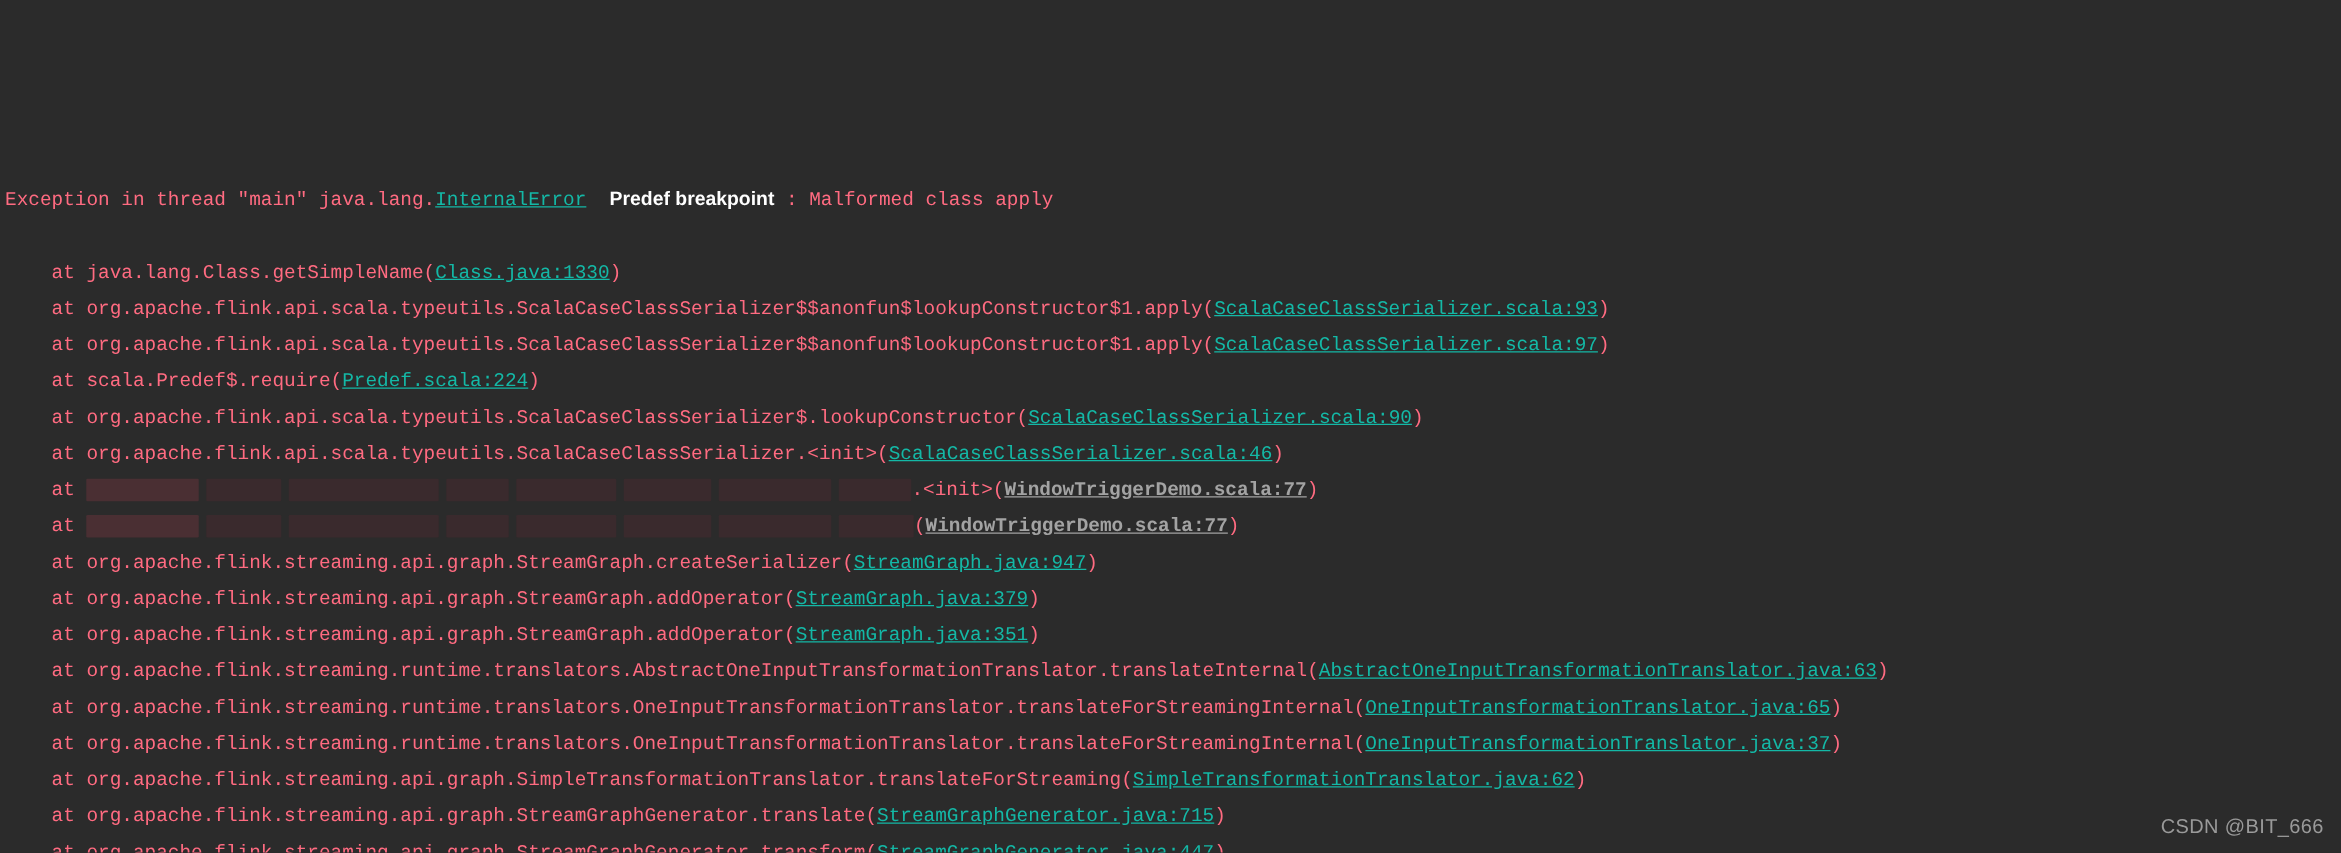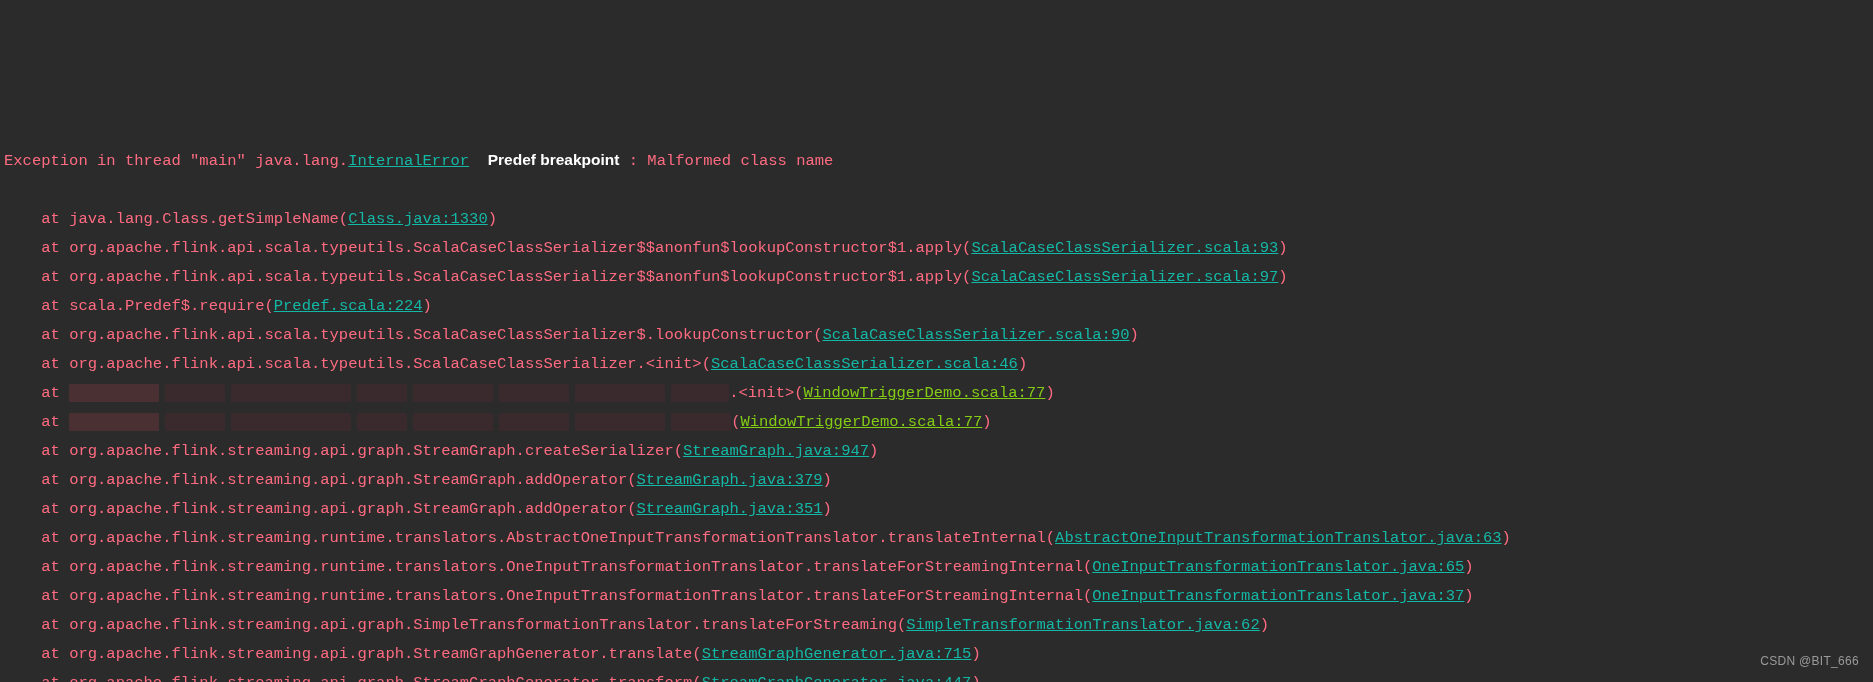--- a/index.html
+++ b/index.html
@@ -13,21 +13,21 @@
     overflow: hidden;
     width: 1873px;
     height: 682px;
     position: relative;
   }
   .console {
     padding: 0 4px;
   }
   .err-red { color: #ff6b81; }
   .link-gray { color: #14b8a6; text-decoration: underline; }
-  .link-cyan { color: #84cc16; text-decoration: underline; }
+  .link-cyan { color: #a3a3a3; text-decoration: underline; font-weight: bold; }
   .breakpoint {
     color: #ffffff;
     font-family: -apple-system, BlinkMacSystemFont, "Segoe UI", sans-serif;
     font-weight: 600;
     text-decoration: none;
   }
   .redacted {
     display: inline-block;
     vertical-align: middle;
     background: #3a2a2d;
@@ -39,30 +39,30 @@
     gap: 6px;
     vertical-align: middle;
   }
   .redact-row .redacted { height: 18px; }
   .watermark {
     position: absolute;
     right: 14px;
     bottom: 6px;
     color: #9a9a9a;
     font-family: -apple-system, BlinkMacSystemFont, "Segoe UI", sans-serif;
-    font-size: 12px;
+    font-size: 16px;
     letter-spacing: 0.3px;
   }
 </style>
 </head>
 <body>
 
 
 
 <div class="console">
-<div><span class="err-red">Exception in thread "main" java.lang.</span><span class="link-gray">InternalError</span><span>  </span><span class="breakpoint">Predef breakpoint</span><span class="err-red"> : Malformed class name</span></div>
+<div><span class="err-red">Exception in thread "main" java.lang.</span><span class="link-gray">InternalError</span><span>  </span><span class="breakpoint">Predef breakpoint</span><span class="err-red"> : Malformed class apply</span></div>
 <div id="stack-lines"><div><span class="err-red">    at </span><span class="err-red">java.lang.Class.getSimpleName(</span><span class="link-gray">Class.java:1330</span><span class="err-red">)</span></div><div><span class="err-red">    at </span><span class="err-red">org.apache.flink.api.scala.typeutils.ScalaCaseClassSerializer$$anonfun$lookupConstructor$1.apply(</span><span class="link-gray">ScalaCaseClassSerializer.scala:93</span><span class="err-red">)</span></div><div><span class="err-red">    at </span><span class="err-red">org.apache.flink.api.scala.typeutils.ScalaCaseClassSerializer$$anonfun$lookupConstructor$1.apply(</span><span class="link-gray">ScalaCaseClassSerializer.scala:97</span><span class="err-red">)</span></div><div><span class="err-red">    at </span><span class="err-red">scala.Predef$.require(</span><span class="link-gray">Predef.scala:224</span><span class="err-red">)</span></div><div><span class="err-red">    at </span><span class="err-red">org.apache.flink.api.scala.typeutils.ScalaCaseClassSerializer$.lookupConstructor(</span><span class="link-gray">ScalaCaseClassSerializer.scala:90</span><span class="err-red">)</span></div><div><span class="err-red">    at </span><span class="err-red">org.apache.flink.api.scala.typeutils.ScalaCaseClassSerializer.&lt;init&gt;(</span><span class="link-gray">ScalaCaseClassSerializer.scala:46</span><span class="err-red">)</span></div><div><span class="err-red">    at </span><span class="redact-row"><span class="redacted" style="width: 90px; background: rgb(74, 47, 51);"></span><span class="redacted" style="width: 60px; background: rgb(58, 42, 45);"></span><span class="redacted" style="width: 120px; background: rgb(58, 42, 45);"></span><span class="redacted" style="width: 50px; background: rgb(58, 42, 45);"></span><span class="redacted" style="width: 80px; background: rgb(58, 42, 45);"></span><span class="redacted" style="width: 70px; background: rgb(58, 42, 45);"></span><span class="redacted" style="width: 90px; background: rgb(58, 42, 45);"></span><span class="redacted" style="width: 58px; background: rgb(58, 42, 45);"></span></span><span class="err-red">.&lt;init&gt;(</span><span class="link-cyan">WindowTriggerDemo.scala:77</span><span class="err-red">)</span></div><div><span class="err-red">    at </span><span class="redact-row"><span class="redacted" style="width: 90px; background: rgb(74, 47, 51);"></span><span class="redacted" style="width: 60px; background: rgb(58, 42, 45);"></span><span class="redacted" style="width: 120px; background: rgb(58, 42, 45);"></span><span class="redacted" style="width: 50px; background: rgb(58, 42, 45);"></span><span class="redacted" style="width: 80px; background: rgb(58, 42, 45);"></span><span class="redacted" style="width: 70px; background: rgb(58, 42, 45);"></span><span class="redacted" style="width: 90px; background: rgb(58, 42, 45);"></span><span class="redacted" style="width: 60px; background: rgb(58, 42, 45);"></span></span><span class="err-red">(</span><span class="link-cyan">WindowTriggerDemo.scala:77</span><span class="err-red">)</span></div><div><span class="err-red">    at </span><span class="err-red">org.apache.flink.streaming.api.graph.StreamGraph.createSerializer(</span><span class="link-gray">StreamGraph.java:947</span><span class="err-red">)</span></div><div><span class="err-red">    at </span><span class="err-red">org.apache.flink.streaming.api.graph.StreamGraph.addOperator(</span><span class="link-gray">StreamGraph.java:379</span><span class="err-red">)</span></div><div><span class="err-red">    at </span><span class="err-red">org.apache.flink.streaming.api.graph.StreamGraph.addOperator(</span><span class="link-gray">StreamGraph.java:351</span><span class="err-red">)</span></div><div><span class="err-red">    at </span><span class="err-red">org.apache.flink.streaming.runtime.translators.AbstractOneInputTransformationTranslator.translateInternal(</span><span class="link-gray">AbstractOneInputTransformationTranslator.java:63</span><span class="err-red">)</span></div><div><span class="err-red">    at </span><span class="err-red">org.apache.flink.streaming.runtime.translators.OneInputTransformationTranslator.translateForStreamingInternal(</span><span class="link-gray">OneInputTransformationTranslator.java:65</span><span class="err-red">)</span></div><div><span class="err-red">    at </span><span class="err-red">org.apache.flink.streaming.runtime.translators.OneInputTransformationTranslator.translateForStreamingInternal(</span><span class="link-gray">OneInputTransformationTranslator.java:37</span><span class="err-red">)</span></div><div><span class="err-red">    at </span><span class="err-red">org.apache.flink.streaming.api.graph.SimpleTransformationTranslator.translateForStreaming(</span><span class="link-gray">SimpleTransformationTranslator.java:62</span><span class="err-red">)</span></div><div><span class="err-red">    at </span><span class="err-red">org.apache.flink.streaming.api.graph.StreamGraphGenerator.translate(</span><span class="link-gray">StreamGraphGenerator.java:715</span><span class="err-red">)</span></div><div><span class="err-red">    at </span><span class="err-red">org.apache.flink.streaming.api.graph.StreamGraphGenerator.transform(</span><span class="link-gray">StreamGraphGenerator.java:447</span><span class="err-red">)</span></div></div>
 </div>
 
 <div class="watermark">CSDN @BIT_666</div>
 
 
 
 
 </body></html>

